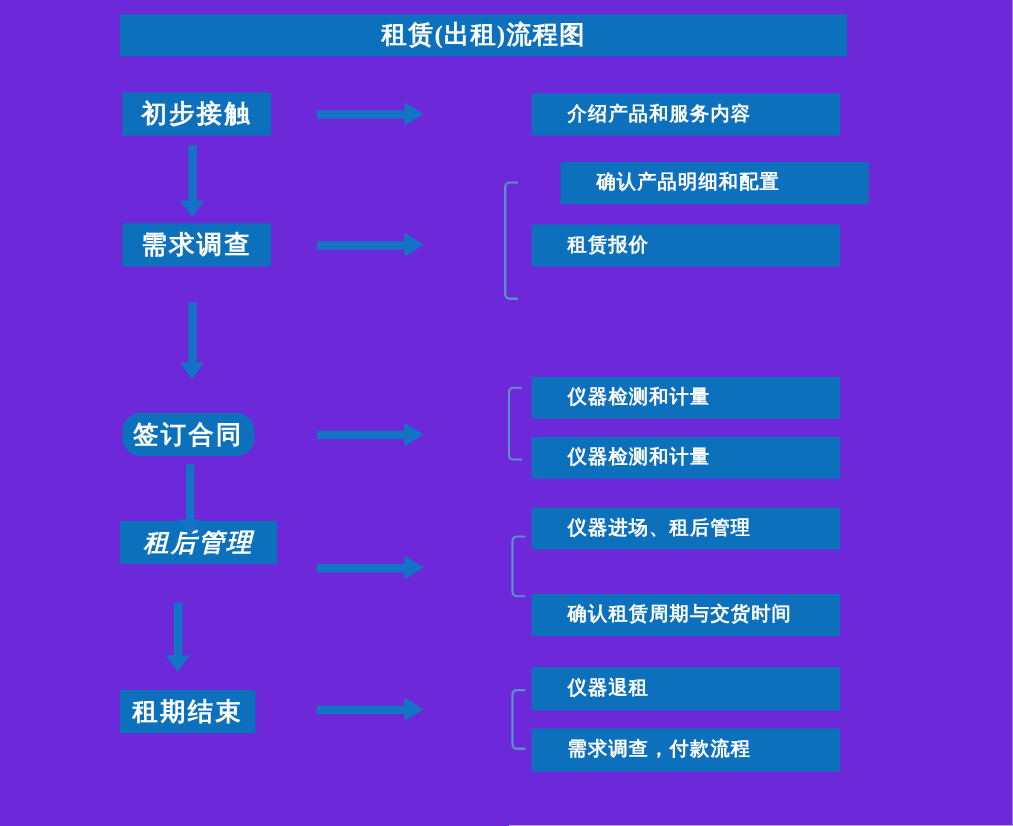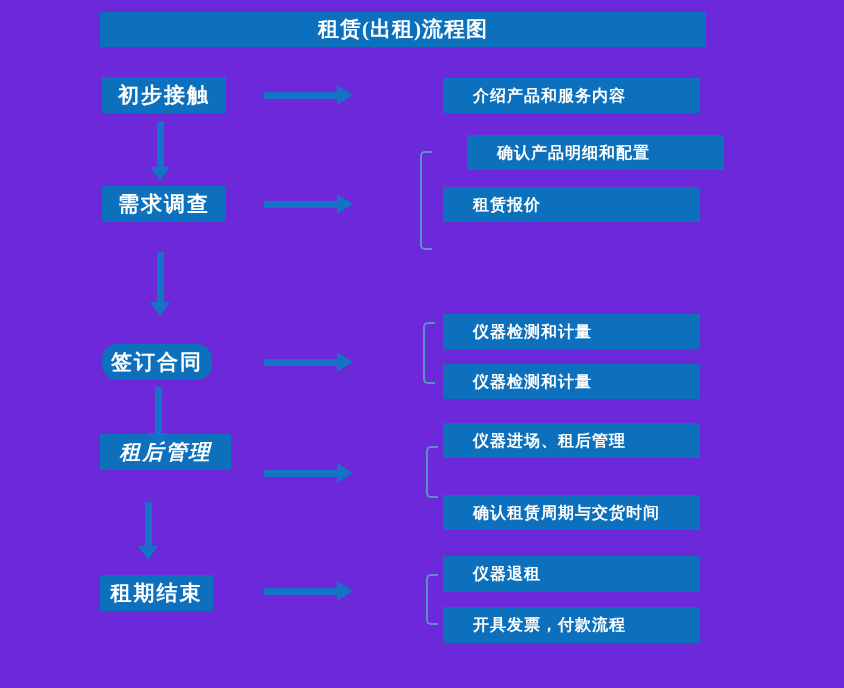--- a/index.html
+++ b/index.html
@@ -108,15 +108,15 @@
   <div class="rbox" style="top:135px;margin-left:24px;">确认产品明细和配置</div>
   <div class="rbox" style="top:187px;">租赁报价</div>
 
   <div class="rbox" style="top:314px;">仪器检测和计量</div>
   <div class="rbox" style="top:364px;">仪器检测和计量</div>
 
   <div class="rbox" style="top:423px;">仪器进场、租后管理</div>
   <div class="rbox" style="top:495px;">确认租赁周期与交货时间</div>
 
   <div class="rbox" style="top:556px;height:36px;line-height:36px;">仪器退租</div>
-  <div class="rbox" style="top:607px;height:36px;line-height:36px;">开具发票，付款流程</div>
+  <div class="rbox" style="top:607px;height:36px;line-height:36px;">需求调查，付款流程</div>
 
 </div>
 
 </body></html>

